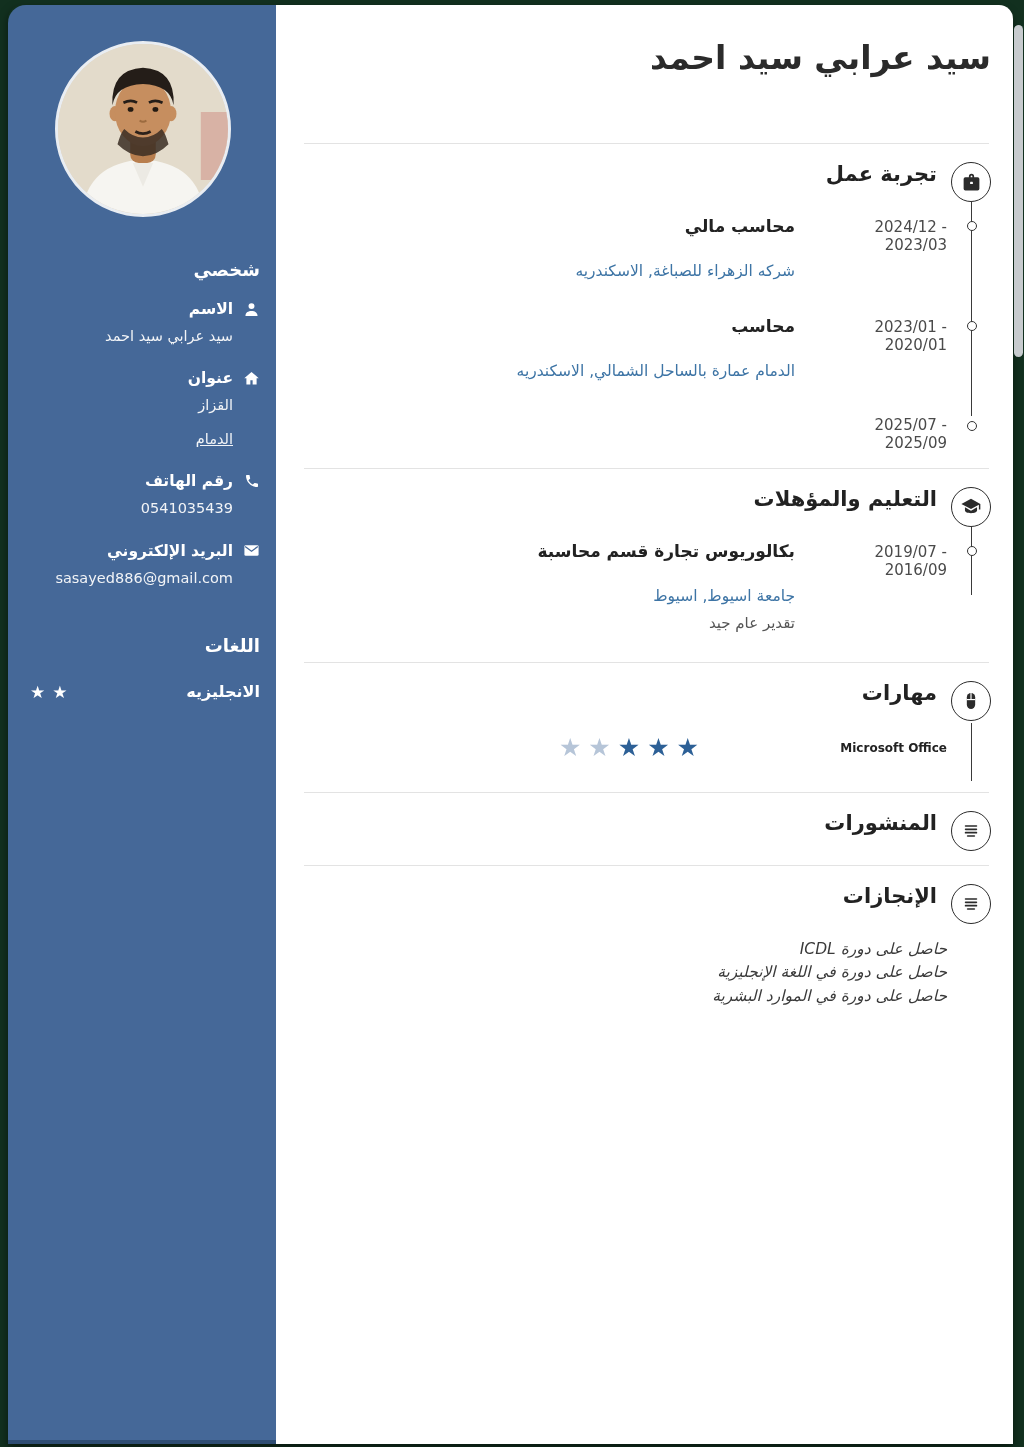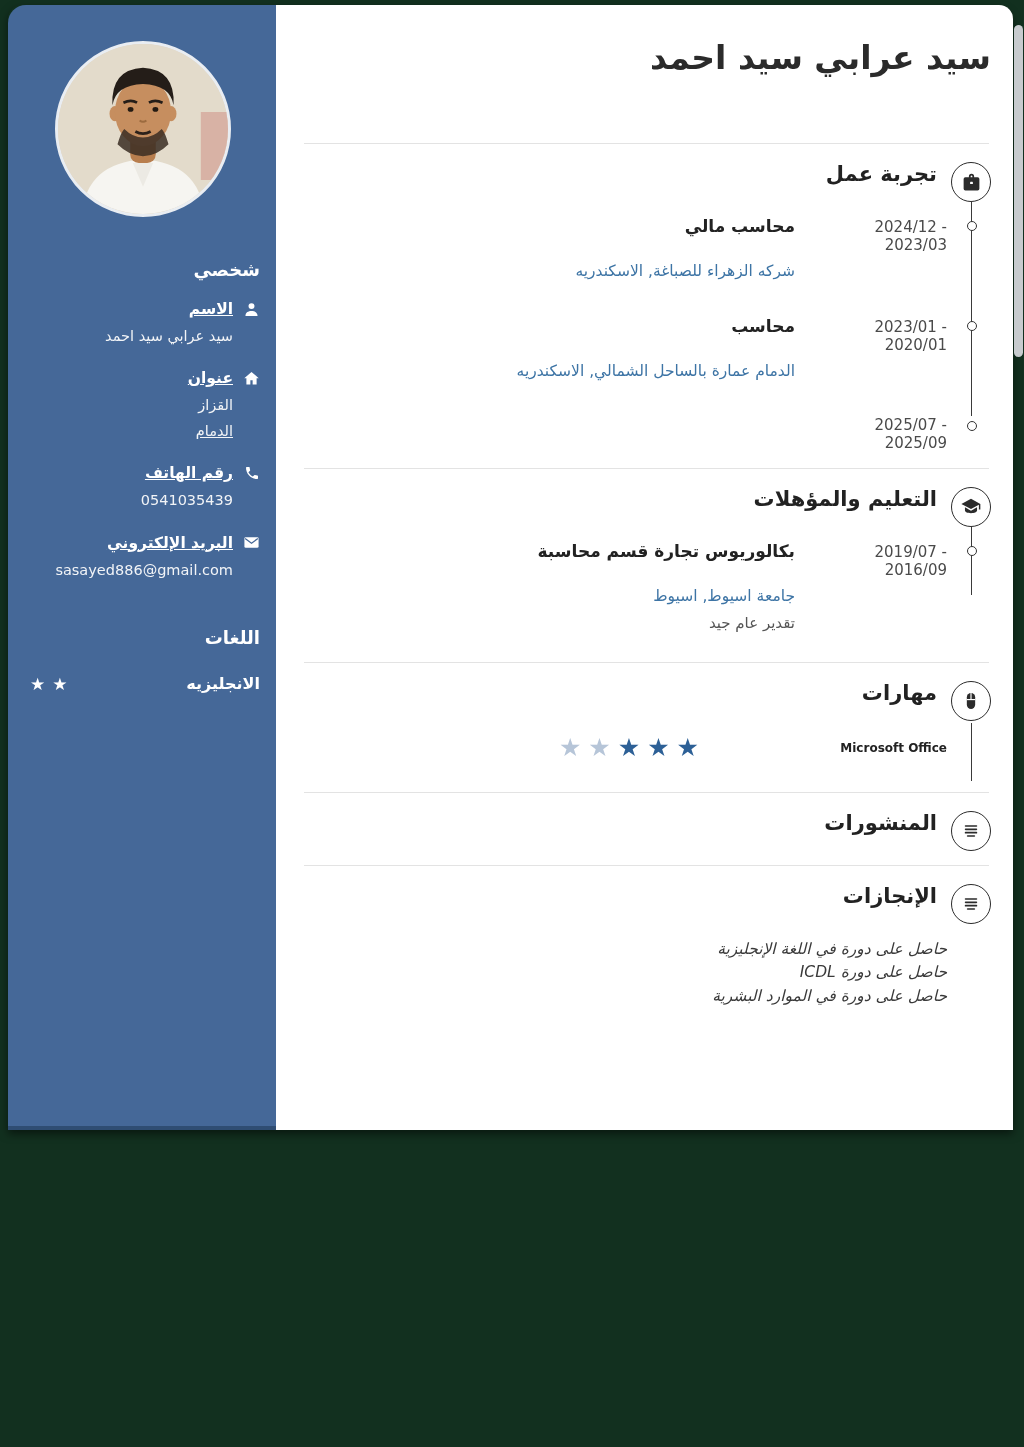--- a/index.html
+++ b/index.html
@@ -8,21 +8,21 @@
     --text-dark:#262626; --text-gray:#4a4a4a; --divider:#e3e3e3;
   }
   *{margin:0;padding:0;box-sizing:border-box;}
   html,body{width:1024px;height:1447px;overflow:hidden;}
   body{
     background:var(--background);
     font-family:"DejaVu Sans","Liberation Sans",sans-serif;
     direction:rtl;
   }
   .page{
-    position:absolute;left:8px;top:5px;width:1005px;height:1125px;
+    position:absolute;left:8px;top:5px;width:1005px;height:1439px;
     display:flex;flex-direction:row-reverse;
     box-shadow:0 4px 8px rgba(0,0,0,.5);
     border-radius:14px 18px 0 0;
   }
   
   .main{
     width:737px;height:100%;background:#ffffff;
     border-radius:0 14px 0 0;
     padding:30px 22px 0 26px;
     order:2;
@@ -73,21 +73,21 @@
     border-radius:18px 0 0 0;order:1;
     padding:36px 16px 16px 18px;position:relative;
   }
   .sidebar::after{content:"";position:absolute;left:0;right:0;bottom:0;height:4px;background:var(--sidebar-dark);}
   .avatar-wrap{width:176px;height:176px;margin:0 auto;border-radius:50%;
     border:3px solid #e9edf2;overflow:hidden;background:#ded5c8;}
   .side-heading{margin-top:42px;font-size:18px;font-weight:700;color:#fff;text-align:right;}
   .side-item{margin-top:20px;}
   .side-item-head{display:flex;gap:10px;align-items:center;}
   .side-icon{width:17px;height:17px;flex:0 0 auto;color:#fff;display:flex;align-items:center;}
-  .side-label{font-size:15.5px;font-weight:700;color:#fff;text-decoration:underline;}
+  .side-label{font-size:15.5px;font-weight:700;color:#fff;}
   .side-value{padding-right:27px;margin-top:6px;font-size:14.5px;color:#f2f4f7;line-height:1.75;text-align:right;}
   .side-value.ltr{direction:ltr;text-align:right;}
   .lang-row{display:flex;justify-content:space-between;align-items:center;margin-top:26px;padding-left:4px;}
   .lang-name{font-size:16px;color:#fff;font-weight:600;}
   .lang-stars{display:flex;gap:7px;font-size:17px;color:#fff;}
   
   .scroll-track{position:absolute;right:0;top:0;width:11px;height:1447px;}
   .scroll-thumb{position:absolute;right:1px;top:25px;width:9px;height:332px;background:#c7cbce;border-radius:5px;}
   .dir-ltr{direction:ltr;unicode-bidi:isolate;}
 </style>
@@ -213,22 +213,22 @@
             <rect x="4.5" y="5" width="15" height="2" rx="1"></rect>
             <rect x="4.5" y="9" width="15" height="2" rx="1"></rect>
             <rect x="4.5" y="13" width="15" height="2" rx="1"></rect>
             <rect x="7" y="17" width="10" height="2" rx="1"></rect>
           </svg>
       </span>
       <span class="section-title">الإنجازات</span>
     </div>
     <div class="section-body">
       <div class="free-lines">
+        <div>حاصل على دورة ICDL</div>
         <div>حاصل على دورة في اللغة الإنجليزية</div>
-        <div>حاصل على دورة ICDL</div>
         <div>حاصل على دورة في الموارد البشرية</div>
       </div>
     </div>
 
   </div>
 
   <aside class="sidebar">
 
     <div class="avatar-wrap">
       <svg width="170" height="170" viewBox="0 0 100 100">
@@ -269,21 +269,21 @@
     <div class="side-item">
       <div class="side-item-head">
         <span class="side-icon">
           <svg width="17" height="17" viewBox="0 0 24 24" fill="currentColor">
               <path d="M12 2.8 1.8 11.5h3v9h5.6v-6h3.2v6h5.6v-9h3L12 2.8z"></path>
             </svg>
         </span>
         <span class="side-label">عنوان</span>
       </div>
       <div class="side-value">القزاز</div>
-      <div class="side-value" style="margin-top:0;text-decoration:underline;">الدمام</div>
+      <div class="side-value" style="margin-top:8px;text-decoration:underline;">الدمام</div>
     </div>
 
     <div class="side-item">
       <div class="side-item-head">
         <span class="side-icon">
           <svg width="16" height="16" viewBox="0 0 24 24" fill="currentColor">
               <path d="M6.6 10.8c1.5 2.9 3.8 5.2 6.6 6.6l2.2-2.2c.3-.3.7-.4 1-.2 1.1.4 2.4.6 3.6.6.6 0 1 .4 1 1V20c0 .6-.4 1-1 1C10.8 21 3 13.2 3 4c0-.6.4-1 1-1h3.6c.6 0 1 .4 1 1 0 1.3.2 2.5.6 3.6.1.3 0 .7-.2 1l-2.4 2.2z"></path>
             </svg>
         </span>
         <span class="side-label">رقم الهاتف</span>

